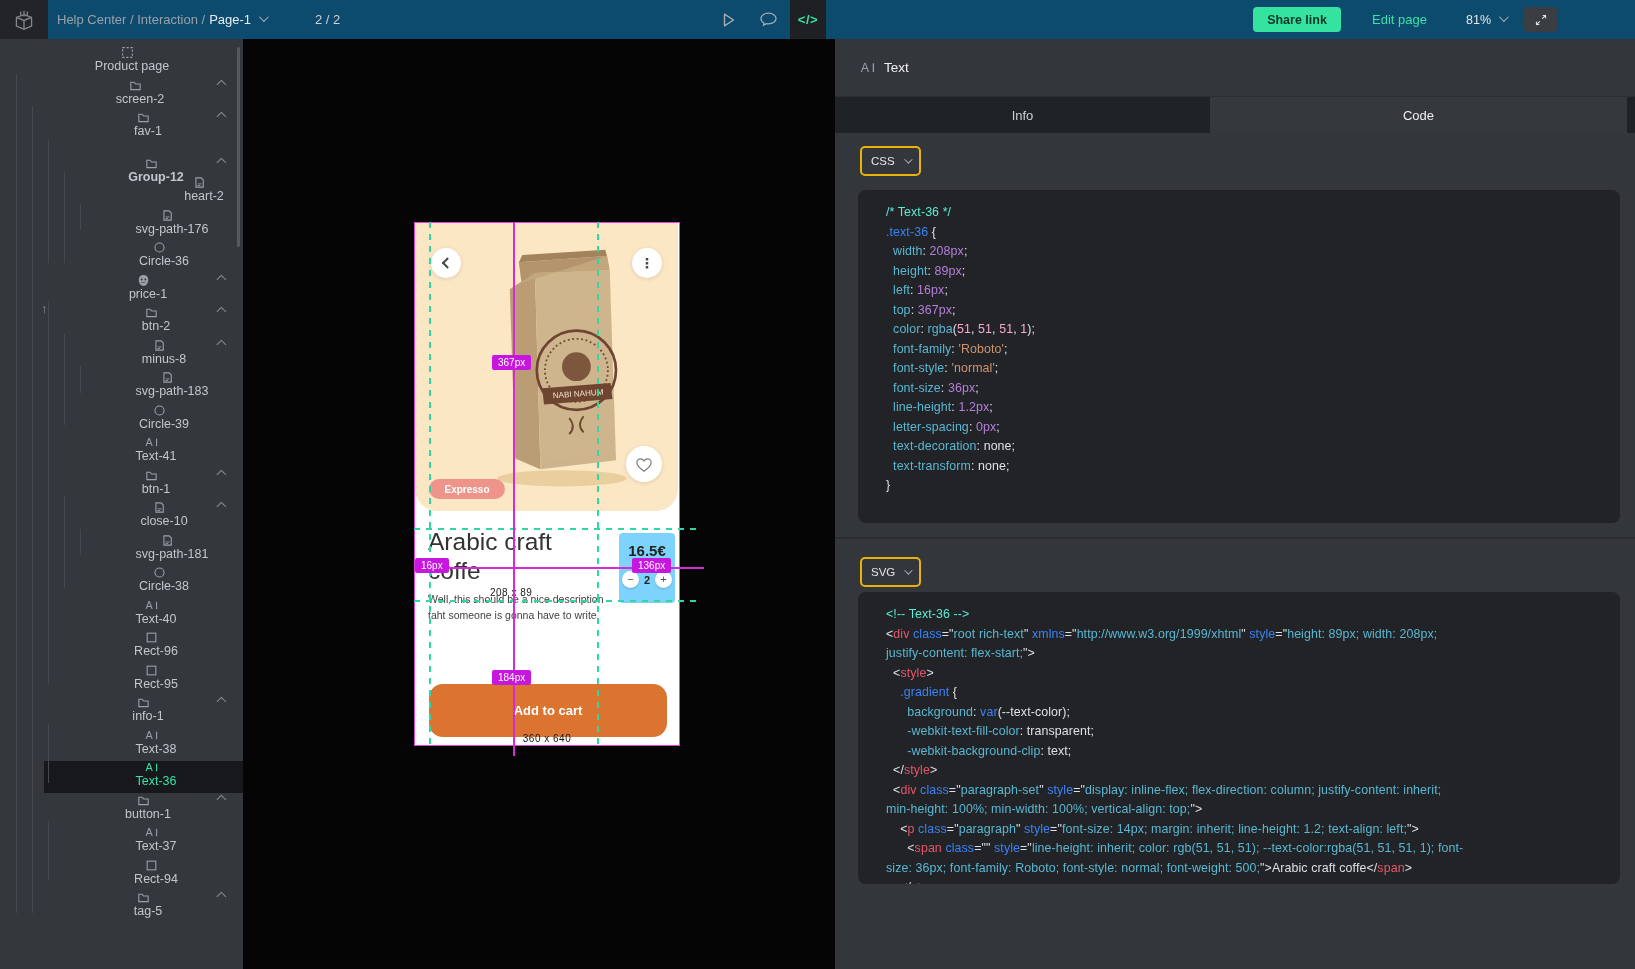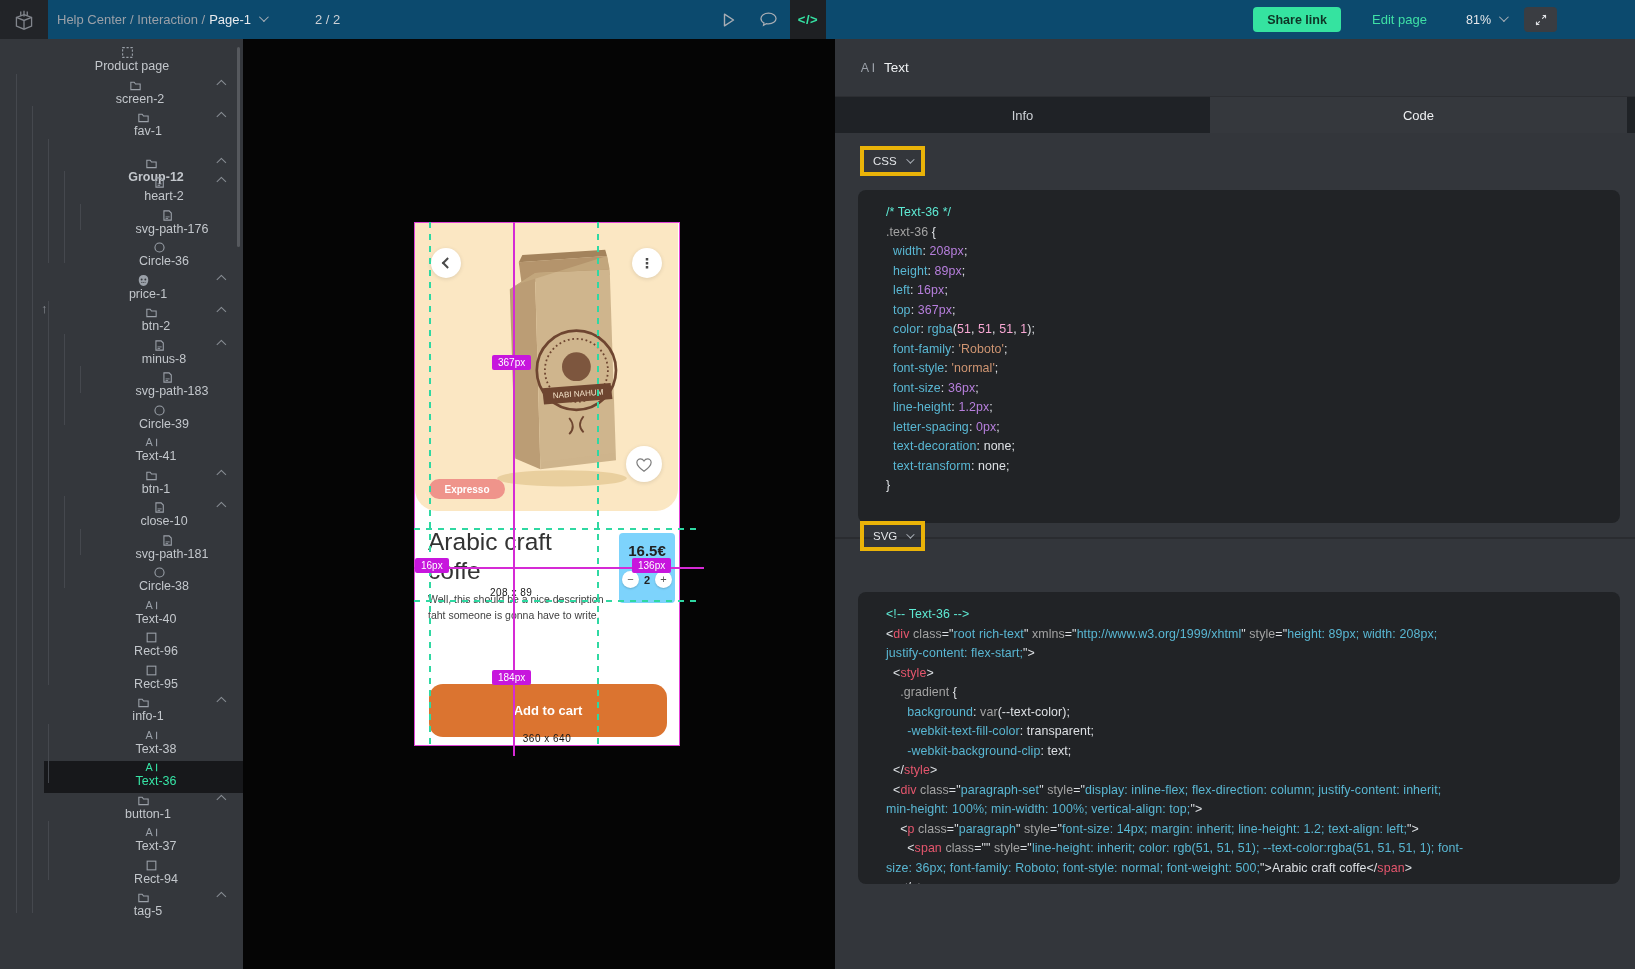--- a/index.html
+++ b/index.html
@@ -68,30 +68,30 @@
   
   .panel { position:absolute; left:835px; top:39px; width:800px; height:930px; background:#33363b; z-index:20; }
   .p-head { position:absolute; left:0; top:0; width:100%; height:58px; border-bottom:1px solid #2c2e32; display:flex; align-items:center; padding-left:25px; }
   .p-head .tico-a { color:#9aa0a8; display:inline-flex; margin-right:9px; }
   .p-head .ptype { color:#eef0f2; font-size:13.5px; }
   .tabs { position:absolute; left:0; top:58px; width:100%; height:36px; display:flex; }
   .tab { height:36px; display:flex; align-items:center; justify-content:center; font-size:13px; cursor:pointer; }
   .tab-info { width:375px; background:#1f2226; color:#ccd0d5; }
   .tab-code { width:417px; background:#35383d; color:#eef0f2; }
   .tab-rest { width:8px; background:#1f2226; }
-  .dropdown { position:absolute; left:25px; height:30px; border:4px solid #eab308; border-radius:0; display:flex; align-items:center; padding:0 9px; color:#e3e5e8; font-size:11.5px; cursor:pointer; gap:9px; }
+  .dropdown { position:absolute; left:25px; height:30px; border:2px solid #eab308; border-radius:5px; display:flex; align-items:center; padding:0 9px; color:#e3e5e8; font-size:11.5px; cursor:pointer; gap:9px; }
   .dropdown .dchev { width:6px; height:6px; border-right:1.3px solid #aab0b7; border-bottom:1.3px solid #aab0b7; transform:rotate(45deg) translateY(-2px); }
   .dd-css { top:107px; }
-  .dd-svg { top:482px;justify-content:flex-end; }
+  .dd-svg { top:518px;justify-content:flex-end; }
   .codeblock { position:absolute; left:23px; width:762px; background:#212326; border-radius:8px; padding:13px 28px; overflow:hidden; }
   .cb-css { top:151px; height:333px; }
   .cb-svg { top:553px; height:292px; }
   .code-line { white-space:pre; font-size:12.4px; line-height:19.5px; font-family:"Liberation Sans","DejaVu Sans",sans-serif; letter-spacing:0.1px; }
   .tok-c { color:#5eead4; } 
-  .tok-g { color:#a3a3a3; } 
+  .tok-g { color:#3b82f6; } 
   .tok-b { color:#59b7d3; } 
   .tok-v { color:#b77fdd; } 
   .tok-y { color:#f9a8d4; } 
   .tok-o { color:#cf9572; } 
   .tok-t { color:#e5566d; } 
   .tok-w { color:#dde0e4; } 
   .p-div { position:absolute; left:0; top:498px; width:100%; height:2px; background:#2a2c30; }
 </style>
 </head>
 <body>
@@ -169,21 +169,21 @@
       </div>
       <div class="trow" style="top: 118px; padding-left: 60px; font-weight: bold;">
         <span class="tico">
           <svg viewBox="0 0 12 12">
             <path d="M1.7 9.8V3h3.1l1.2 1.6h4.3v5.2z" fill="none" stroke="currentColor"></path>
           </svg>
         </span>
         <span class="tlabel">Group-12</span>
         <span class="tchev"></span>
       </div>
-      <div class="trow" style="top: 137px; padding-left: 76px;">
+      <div class="trow" style="top: 137px; padding-left: 76px; margin-left: 40px;">
         <span class="tico">
           <svg viewBox="0 0 12 12">
             <path d="M2.7 1.7h4.8l2 2v6.6H2.7z" fill="none" stroke="currentColor"></path>
             <path d="M4.2 7.3h3.8M4.2 8.8h2.4" stroke="currentColor" stroke-width=".8"></path>
           </svg>
         </span>
         <span class="tlabel">heart-2</span>
         <span class="tchev"></span>
       </div>
       <div class="trow" style="top: 169.5px; padding-left: 92px;">

